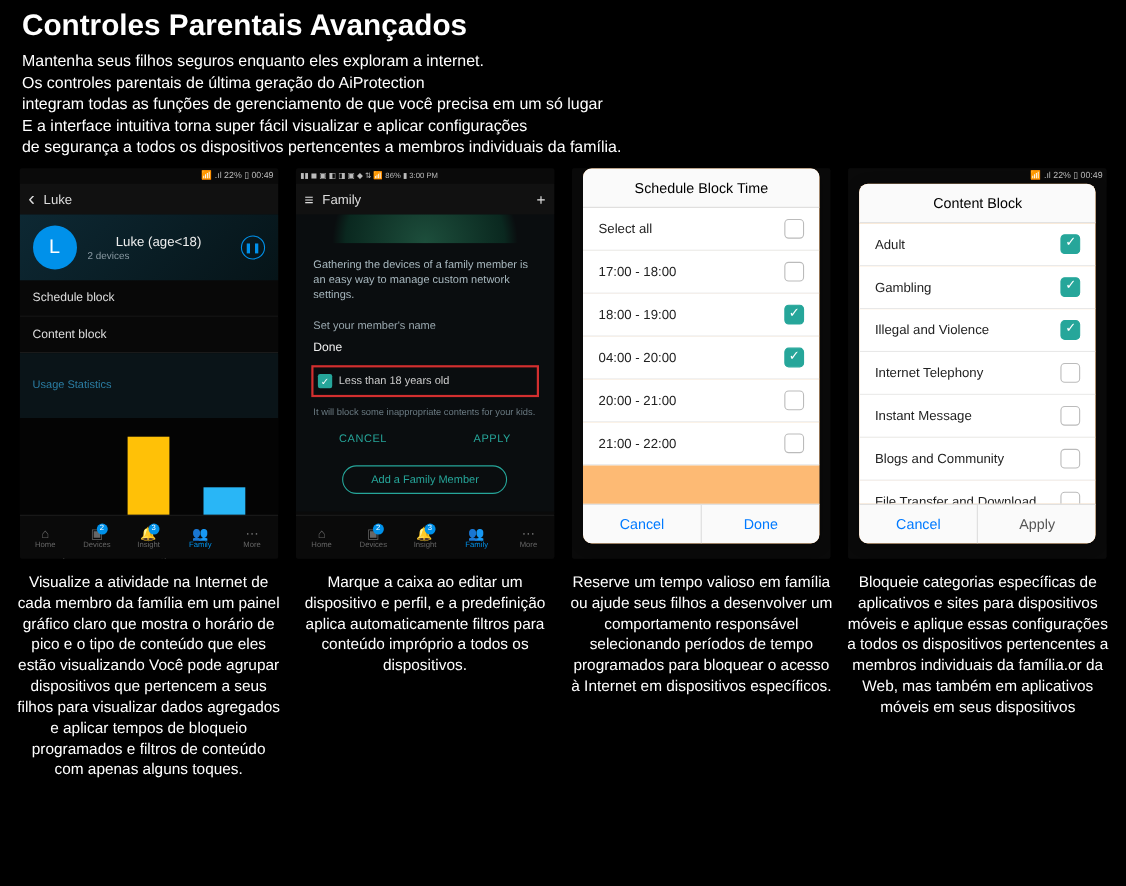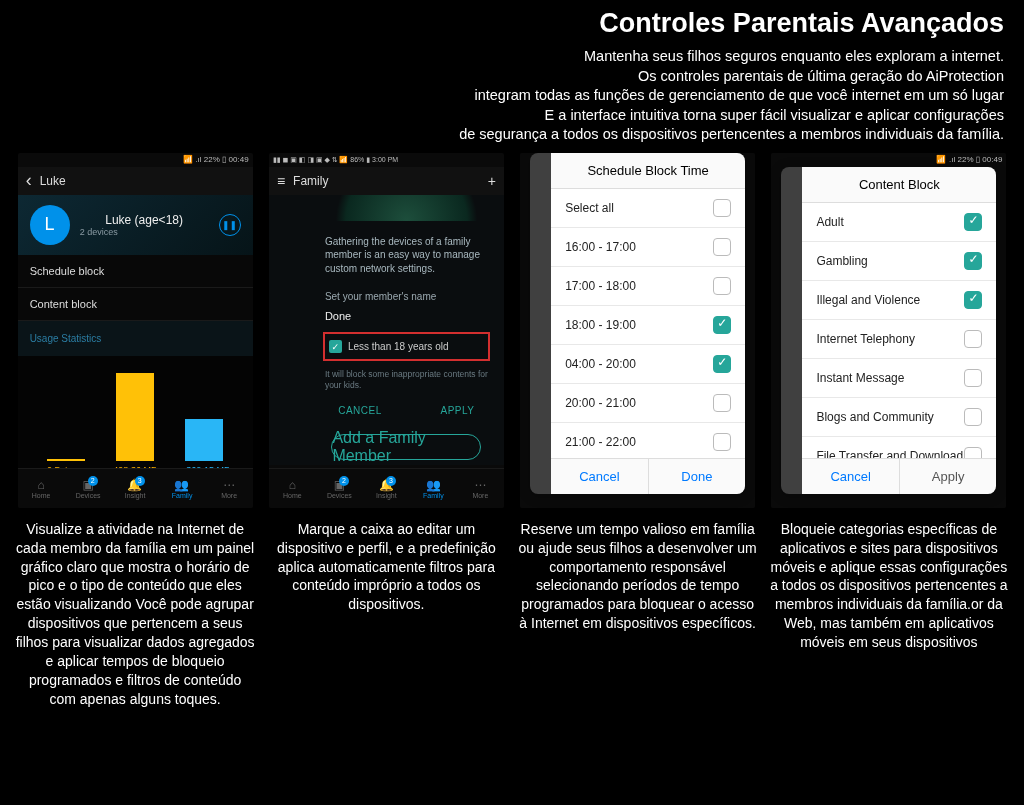--- a/index.html
+++ b/index.html
@@ -1,70 +1,70 @@
 <!DOCTYPE html>
 <html><head>
 <meta charset="utf-8">
 <style>
 * { box-sizing: border-box; margin: 0; padding: 0; }
 body { background: #000; color: #fff; font-family: Verdana, Arial, sans-serif; width: 1024px; height: 805px; overflow: hidden; }
-.header { text-align: right; padding: 8px 20px 4px; }
+.header { text-align: left; padding: 8px 20px 4px; }
 .header h1 { font-size: 27px; font-weight: bold; margin-bottom: 8px; }
 .header p { font-size: 14.5px; line-height: 1.35; }
 .cols { display: flex; gap: 1px; padding: 4px 10px 0; }
 .col { flex: 1; display: flex; flex-direction: column; align-items: center; }
 .phone { width: 235px; height: 355px; background: #0a0a0a; border-radius: 2px; position: relative; overflow: hidden; font-size: 10px; }
 .statusbar { height: 14px; display: flex; align-items: center; justify-content: flex-end; color: #bbb; font-size: 8px; padding: 0 4px; gap: 2px; }
 .statusbar.light { justify-content: space-between; }
 .topbar { height: 28px; background: #111; display: flex; align-items: center; padding: 0 8px; color: #ddd; font-size: 12px; gap: 8px; }
 .back { font-size: 18px; color: #ddd; }
 .plus { margin-left: auto; font-size: 14px; }
 
 .profile { display: flex; align-items: center; gap: 10px; padding: 10px 12px; background: linear-gradient(135deg,#0d2833 0%,#061418 100%); }
 .avatar { width: 40px; height: 40px; border-radius: 50%; background: #0091ea; display: flex; align-items: center; justify-content: center; font-size: 18px; color: #fff; }
 .profinfo { flex:1; }
 .profname { font-size: 12px; color:#eee;text-align:center; }
 .profsub { font-size: 9px; color:#8a9aa3; }
 .pausebtn { width:22px; height:22px; border:1.5px solid #0091ea; border-radius:50%; display:flex; align-items:center; justify-content:center; color:#0091ea; font-size:9px; }
 
 .menurow { padding: 10px 12px; font-size: 11px; color:#ddd; border-bottom:1px solid #1a1a1a; background:#080808; }
-.usagehdr { padding: 12px 12px; font-size:10px; color:#2b7da3; background:#0a1418; }
+.usagehdr { padding: 24px 12px; font-size:10px; color:#2b7da3; background:#0a1418; }
 .chart { height: 105px; display:flex; align-items:flex-end; justify-content:space-around; padding: 6px 14px 0; background:#040404; }
 .bar { width: 38px; }
 .bar.b1 { height: 2px; background:#ffc107; }
 .bar.b2 { height: 88px; background:#ffc107; }
 .bar.b3 { height: 42px; background:#29b6f6; }
 .barlbls { display:flex; justify-content:space-around; padding:4px 8px 0; background:#040404;}
 .barlbl { text-align:center; flex:1; }
 .barlbl .val { font-size:9px; }
 .barlbl .val.o { color:#ffb300;text-decoration:underline; }
 .barlbl .val.b { color:#29b6f6; }
 .barlbl .name { color:#bbb; font-size:9px; }
 .barlbl .time { color:#666; font-size:7px; }
 
 .tabbar { position:absolute; bottom:0; left:0; right:0; height:40px; background:#0a0a0a; display:flex; justify-content:space-around; align-items:center; border-top:1px solid #1a1a1a; }
 .tab { text-align:center; color:#666; font-size:7px; flex:1; position:relative;}
 .tab.active { color:#0091ea; }
 .tab .ic { font-size:12px; display:block; }
 .badge { position:absolute; top:-2px; right:14px; background:#0091ea; color:#fff; border-radius:50%; width:10px; height:10px; font-size:7px; display:flex; align-items:center; justify-content:center; }
 
-.darkbody { background: rgba(10,25,30,.25); min-height:270px; position:relative;padding-left:40px; }
+.darkbody { background: rgba(10,25,30,.25); min-height:270px; position:relative; }
 .greentop { height:26px; background: radial-gradient(circle at 50% 100%, #2a7a5a 0%, #0a3a2a 60%, transparent 70%); opacity:.6;}
 .dlgtext { padding: 14px 16px 6px; color:#a8b8bf; font-size:10px; line-height:1.35;}
 .setname { padding: 10px 16px 4px; color:#9aa8af; font-size:10px;}
 .nameval { padding: 4px 16px 6px; color:#eee; font-size:11px;}
 .redbox { margin: 4px 14px; border:2px solid #d32f2f; padding:6px 4px; display:flex; align-items:center; gap:6px; }
 .chk { width:13px; height:13px; background:#26a69a; border-radius:2px; display:flex; align-items:center; justify-content:center; color:#fff; font-size:9px; }
 .redtext { color:#ccc; font-size:10px; }
 .hint { padding:4px 16px; color:#6a7a82; font-size:8.5px; line-height:1.3;}
 .dlgbtns { display:flex; justify-content:space-around; padding:10px 0 12px; }
 .dlgbtn { color:#26a69a; font-size:10px; letter-spacing:.5px; }
-.addbtn { margin:6px auto 0; width:150px; height:26px; border:1px solid #26a69a; border-radius:13px; display:flex; align-items:center; justify-content:center; color:#26a69a; font-size:16px; }
-
-.iossheet { position:absolute; top:0; left:10px; right:10px; bottom:14px; background:#404040; border-radius:8px; overflow:hidden; display:flex; flex-direction:column; box-shadow:0 2px 12px rgba(0,0,0,.3);padding-left:21px;}
+.addbtn { margin:6px auto 0; width:150px; height:26px; border:1px solid #26a69a; border-radius:13px; display:flex; align-items:center; justify-content:center; color:#26a69a; font-size:10px; }
+
+.iossheet { position:absolute; top:0; left:10px; right:10px; bottom:14px; background:#fdba74; border-radius:8px; overflow:hidden; display:flex; flex-direction:column; box-shadow:0 2px 12px rgba(0,0,0,.3);}
 .ioshdr { text-align:center; padding:10px 0; font-size:13px; color:#000; border-bottom:1px solid #ddd; background:#fafafa; font-weight:500;}
 .ioslist { flex:1; overflow:hidden; }
 .iosrow { display:flex; align-items:center; justify-content:space-between; padding:10px 14px; border-bottom:1px solid #e8e8e8; background:#fff;text-align:right; }
 .iosrow .lbl { color:#222; font-size:12px; }
 .ioschk { width:18px; height:18px; border:1.5px solid #bbb; border-radius:4px; }
 .ioschk.on { background:#26a69a; border-color:#26a69a; position:relative; }
 .ioschk.on::after { content:"✓"; color:#fff; position:absolute; top:-1px; left:3px; font-size:12px; }
 .iosfoot { display:flex; border-top:1px solid #ddd; background:#fafafa;}
 .iosfbtn { flex:1; text-align:center; padding:10px 0; font-size:13px; color:#007aff; }
 .iosfbtn.muted { color:#555;}
@@ -74,21 +74,21 @@
 .caption { text-align:center; font-size:14px; line-height:1.35; padding:12px 4px 0; color:#fff; }
 </style>
 </head>
 <body>
 
 <div class="header">
   <h1>Controles Parentais Avançados</h1>
   <p>
     <span>Mantenha seus filhos seguros enquanto eles exploram a internet.</span><br>
     <span>Os controles parentais de última geração do AiProtection</span><br>
-    <span>integram todas as funções de gerenciamento de que você internet em um só lugar</span><br>
+    <span>integram todas as funções de gerenciamento de que você precisa em um só lugar</span><br>
     <span>E a interface intuitiva torna super fácil visualizar e aplicar configurações</span><br>
     <span>de segurança a todos os dispositivos pertencentes a membros individuais da família.</span>
   </p>
 </div>
 
 <div class="cols">
 
   <div class="col">
     <div class="phone">
       <div class="statusbar">
@@ -185,24 +185,20 @@
     <div class="phone">
       <div class="phonebg"></div>
       <div class="iossheet">
         <div class="ioshdr">Schedule Block Time</div>
         <div class="ioslist" id="list3">
             <div class="iosrow">
               <span class="lbl">Select all</span>
               <span class="ioschk"></span>
             </div>
             <div class="iosrow">
-              <span class="lbl">16:00 - 17:00</span>
-              <span class="ioschk"></span>
-            </div>
-            <div class="iosrow">
               <span class="lbl">17:00 - 18:00</span>
               <span class="ioschk"></span>
             </div>
             <div class="iosrow">
               <span class="lbl">18:00 - 19:00</span>
               <span class="ioschk on"></span>
             </div>
             <div class="iosrow">
               <span class="lbl">04:00 - 20:00</span>
               <span class="ioschk on"></span>

